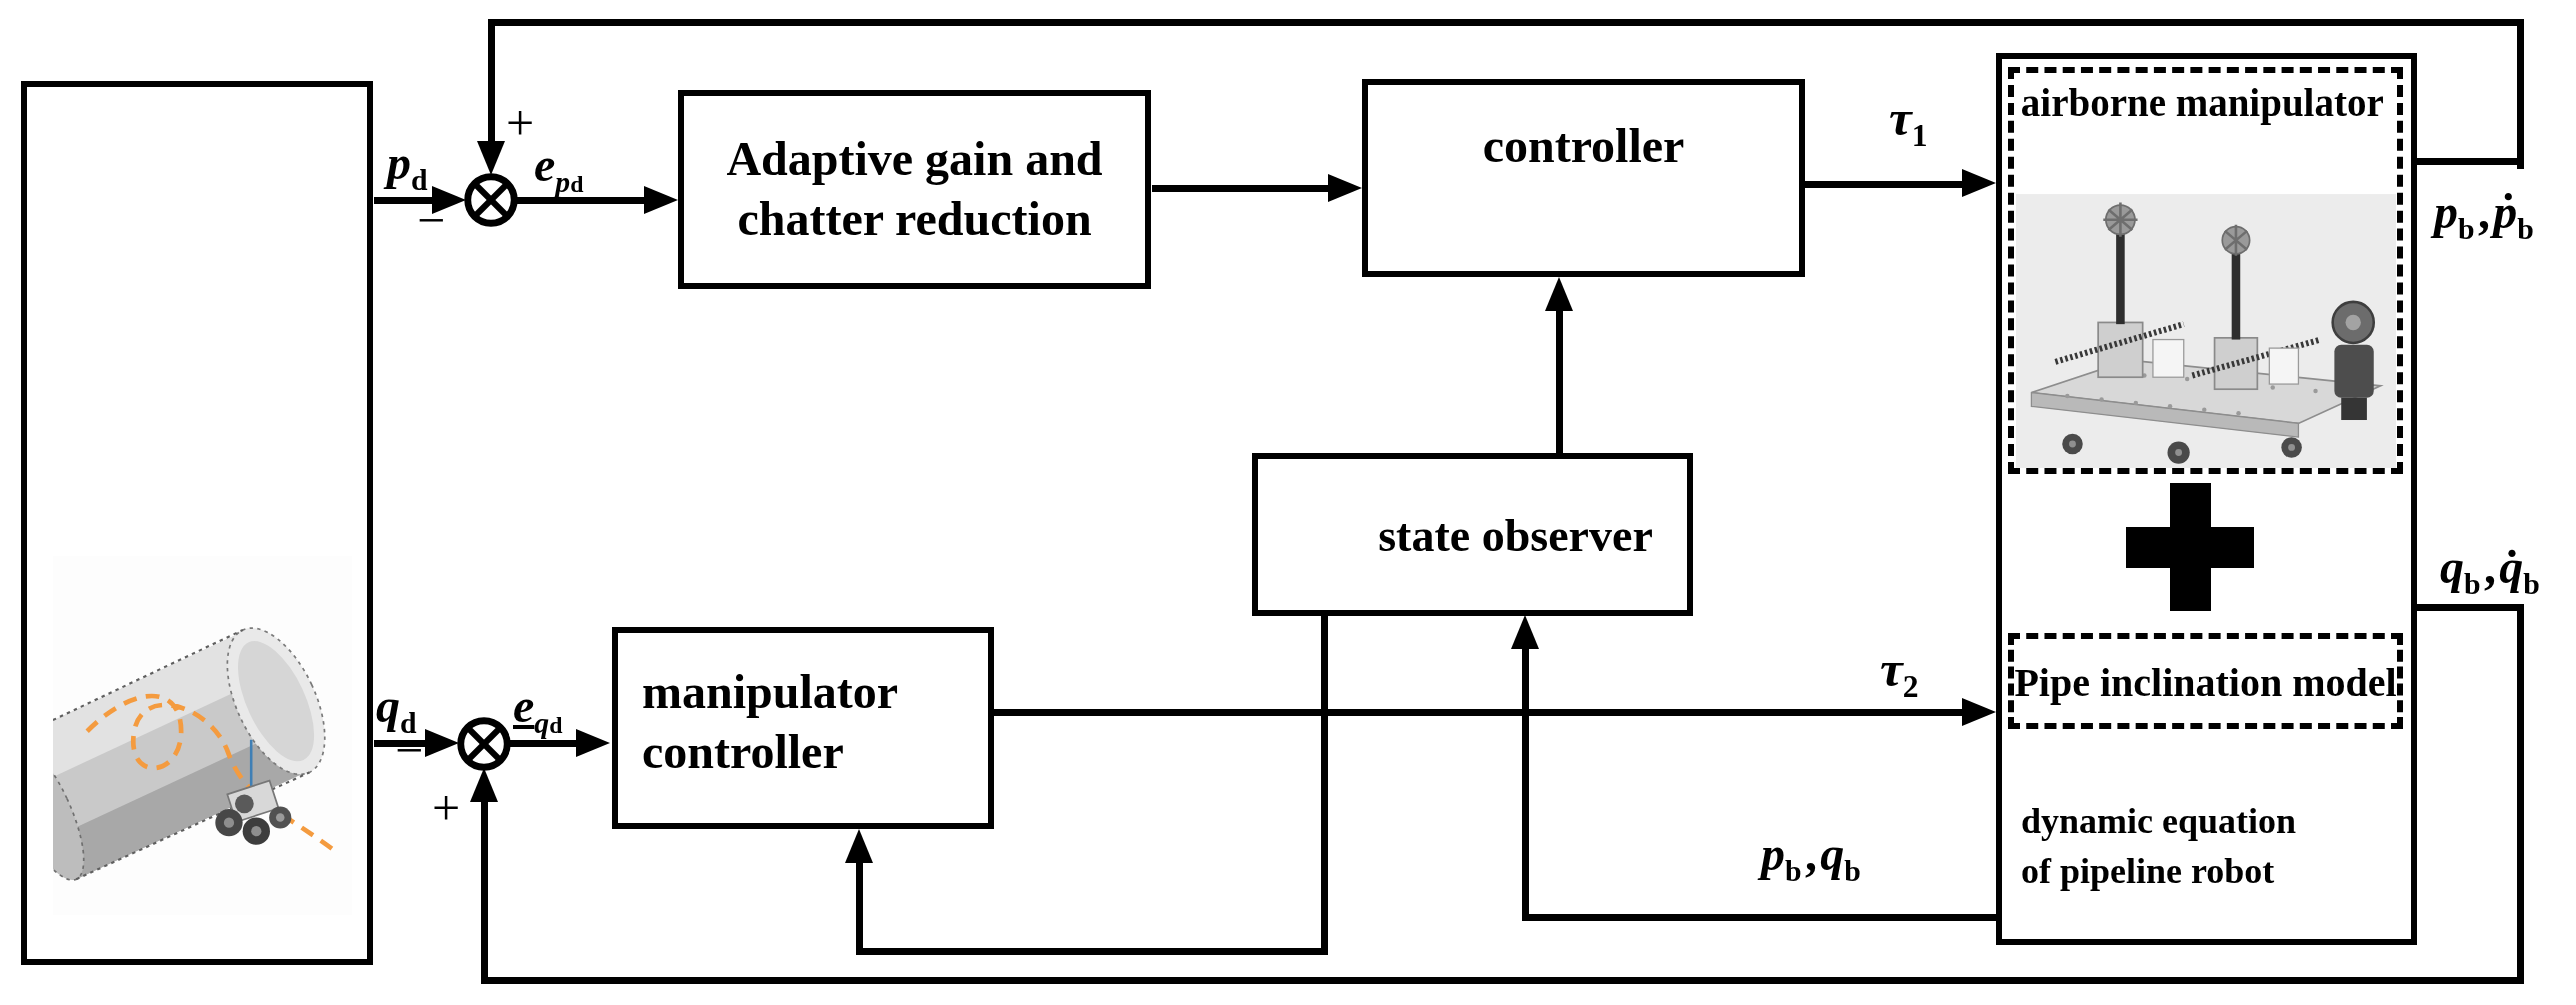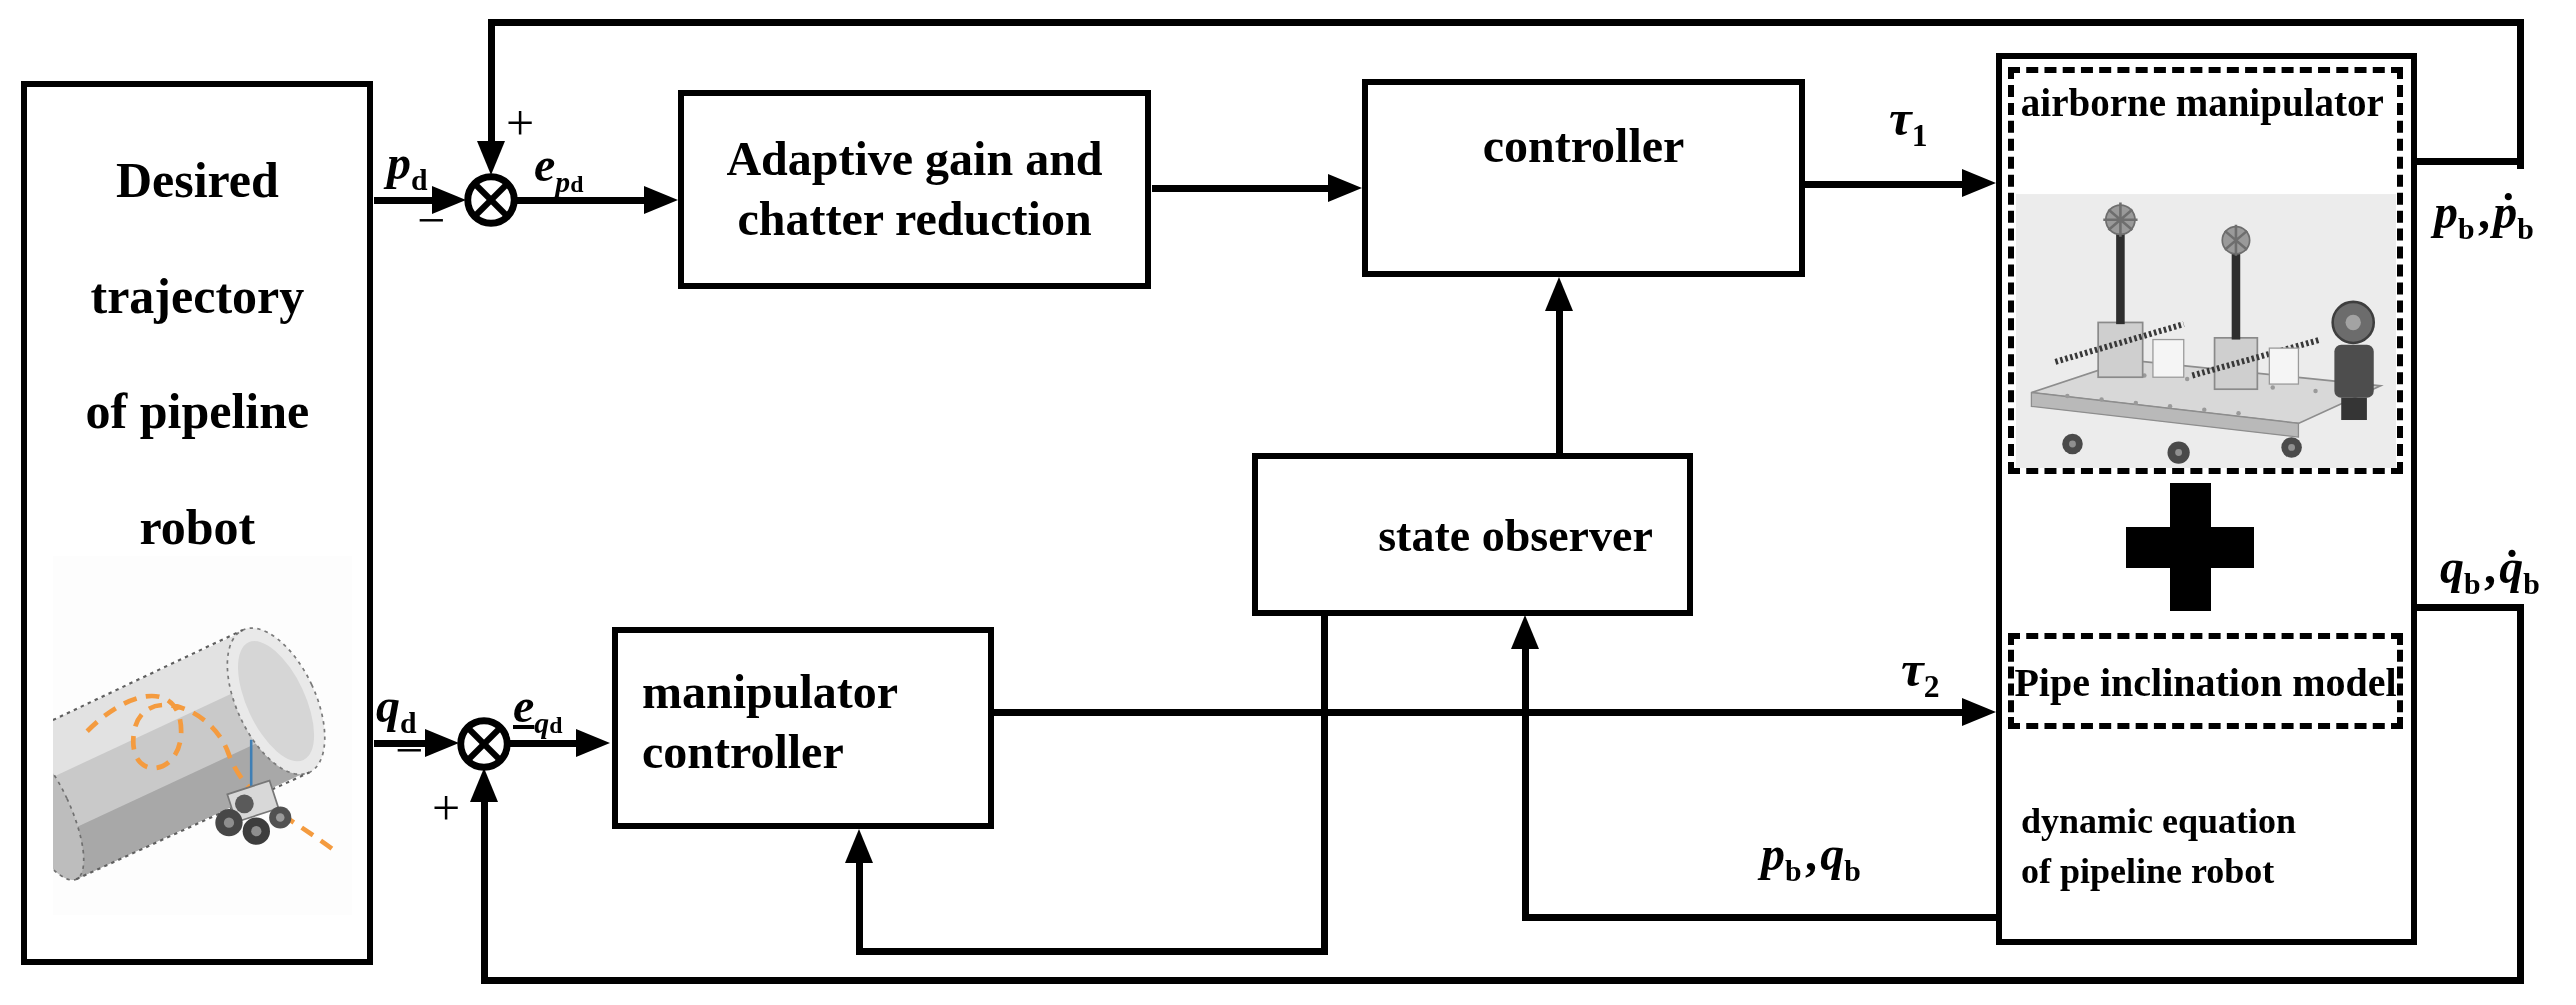--- a/index.html
+++ b/index.html
@@ -105,40 +105,34 @@
   </div>
   <div class="sig" style="left:376px;top:678px;">
     <i>q</i><sub>d</sub>
   </div>
   <div class="sig" style="left:513px;top:678px;text-decoration:underline;">
     <i>e</i><sub><i>q</i><span class="ss">d</span></sub>
   </div>
   <div class="sig" style="left:1889px;top:89px;font-size:51px;">
     <i>τ</i><sub>1</sub>
   </div>
-  <div class="sig" style="left:1880px;top:640px;font-size:51px;margin-left:21px;">
+  <div class="sig" style="left:1880px;top:640px;font-size:51px;">
     <i>τ</i><sub>2</sub>
   </div>
   <div class="sig" style="left:2434px;top:184px;">
     <i>p</i><sub>b</sub><span class="sep">,</span><i>ṗ</i><sub>b</sub>
   </div>
   <div class="sig" style="left:2440px;top:539px;">
     <i>q</i><sub>b</sub><span class="sep">,</span><i>q̇</i><sub>b</sub>
   </div>
   <div class="sig" style="left:1761px;top:826px;">
     <i>p</i><sub>b</sub><span class="sep">,</span><i>q</i><sub>b</sub>
   </div>
 
   <div class="box" style="left:21.4px;top:81px;width:352px;height:884px;">
-    <div class="blocktext" style="position:absolute;left:0;top:62px;width:100%;font-size:50px;display:flex;flex-direction:column;gap:53px;align-items:center;">
-      <span>Desired</span>
-      <span>trajectory</span>
-      <span>of pipeline</span>
-      <span>robot</span>
-    </div>
     <div style="position:absolute;left:26px;top:469px;">
       <svg width="299" height="359" viewBox="0 0 350 420">
         <rect x="0" y="0" width="350" height="420" fill="#fdfdfd"></rect>
         <g transform="rotate(-25 175 210)">
           <rect x="-30" y="120" width="300" height="180" fill="#c9c9c9"></rect>
           <rect x="-30" y="120" width="300" height="60" fill="#e2e2e2"></rect>
           <rect x="-30" y="245" width="300" height="55" fill="#a8a8a8"></rect>
           <ellipse cx="-30" cy="210" rx="30" ry="90" fill="#bdbdbd" stroke="#6f6f6f" stroke-width="2" stroke-dasharray="4 5"></ellipse>
           <ellipse cx="270" cy="210" rx="46" ry="92" fill="#e9e9e9" stroke="#7a7a7a" stroke-width="2" stroke-dasharray="4 5"></ellipse>
           <ellipse cx="270" cy="210" rx="34" ry="76" fill="#d6d6d6"></ellipse>

